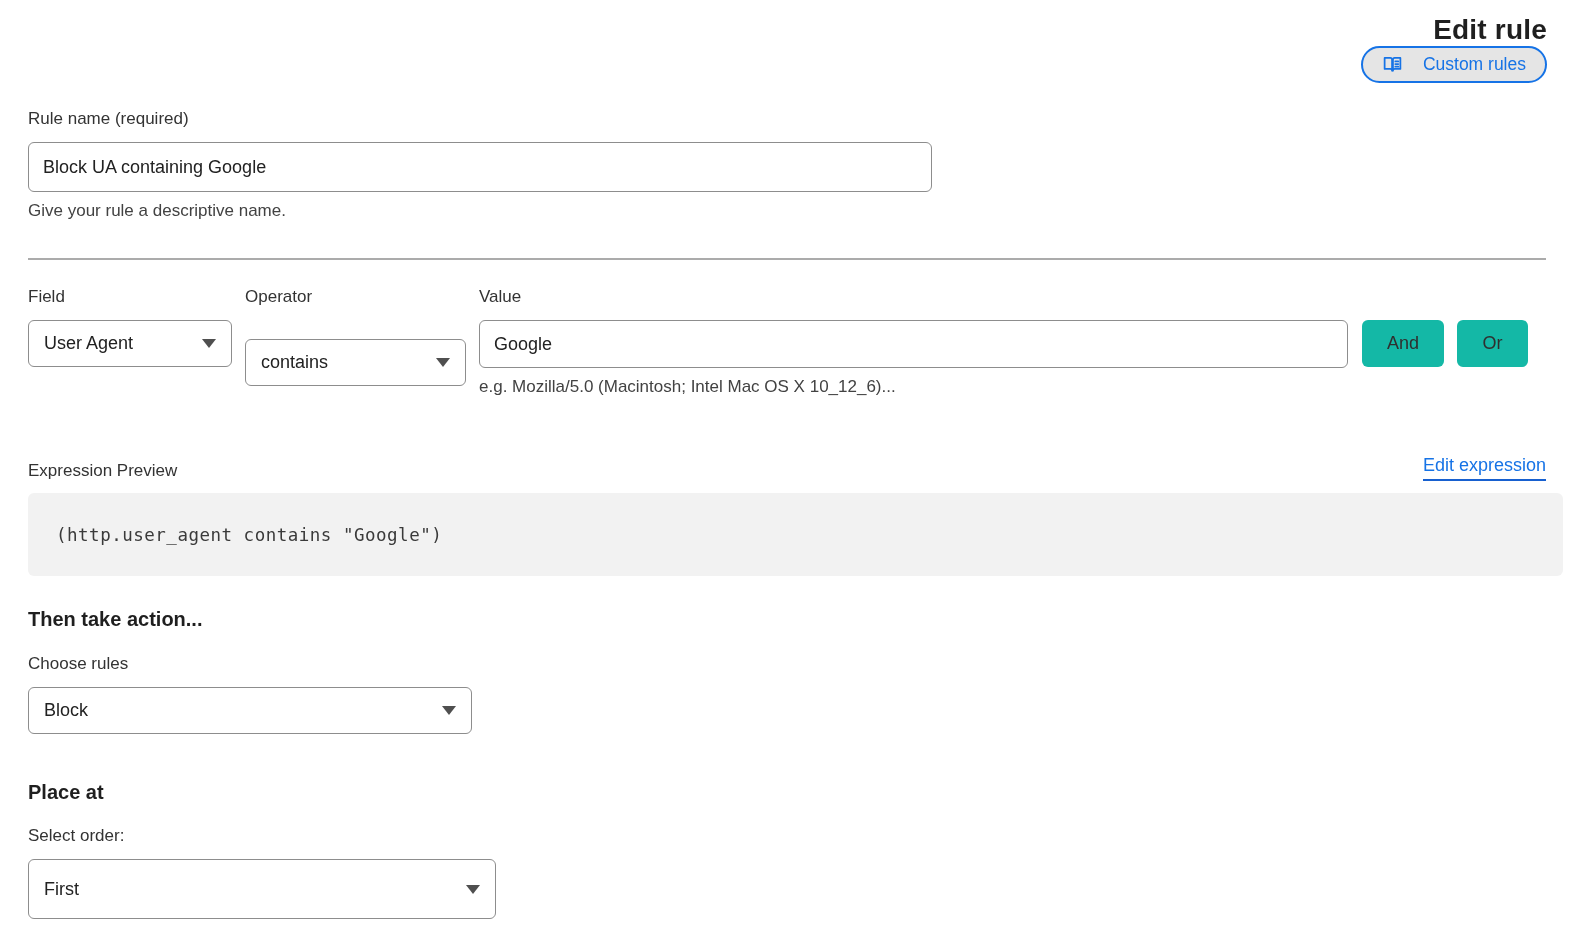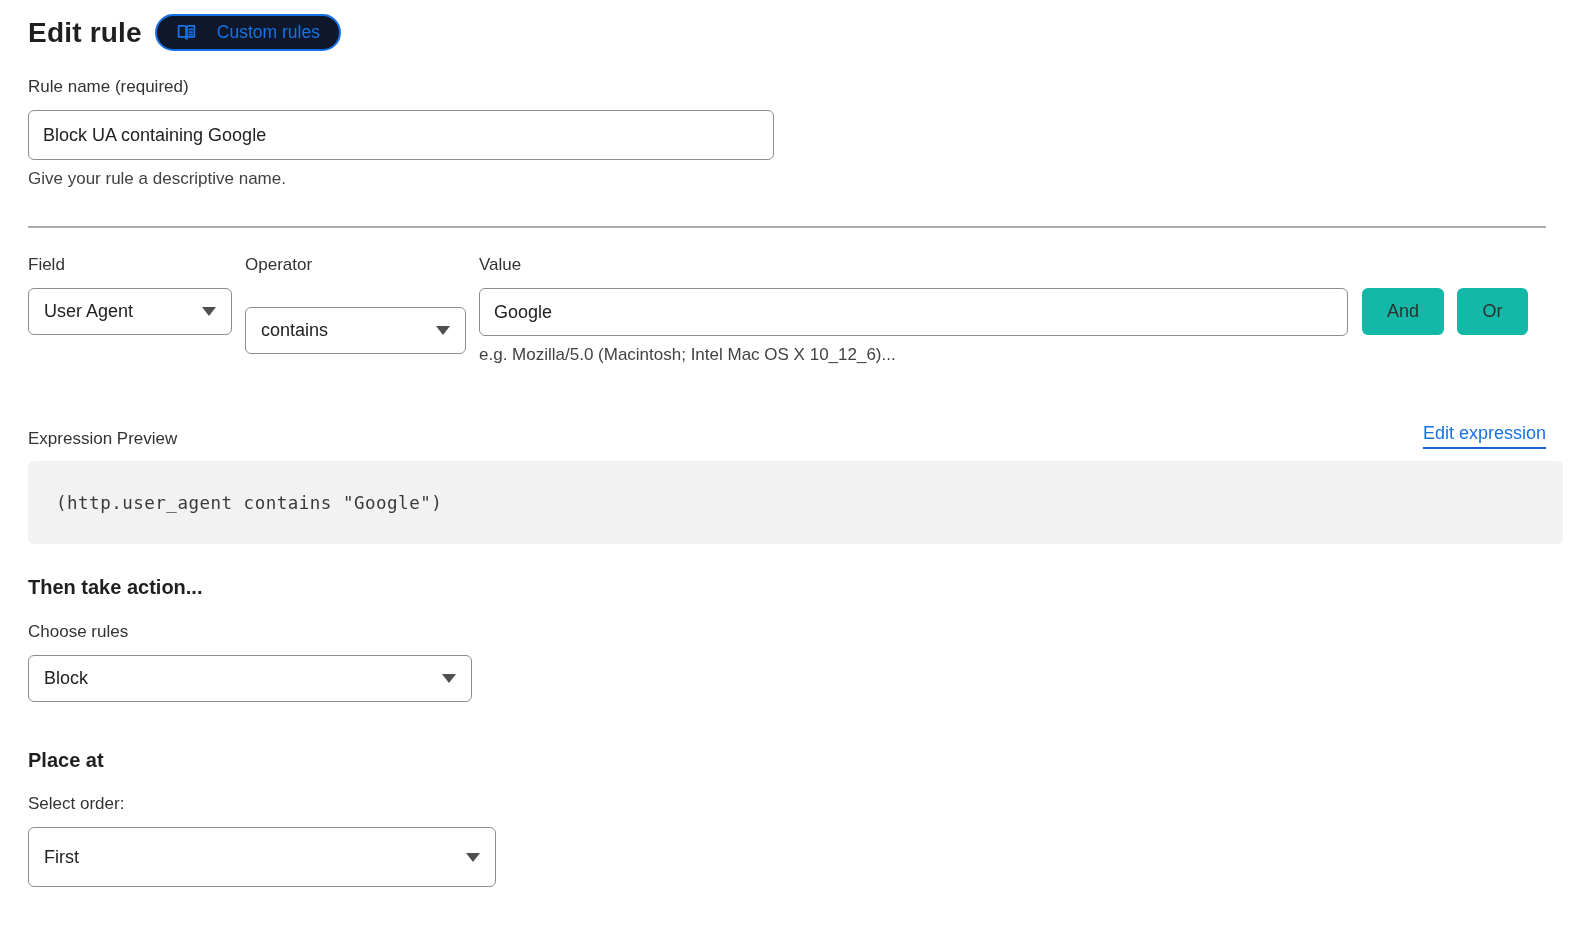--- a/index.html
+++ b/index.html
@@ -7,44 +7,44 @@
   body {
     width: 1587px; height: 952px;
     font-family: "Liberation Sans", sans-serif;
     color: #2b2b2b;
     overflow: hidden;
   }
   .page { padding: 14px 28px 0 28px; width: 1575px; }
   .content { width: 1518px; }
 
   
-  .header-row { display: flex; align-items: center; margin-bottom: 26px; }
+  .header-row { display: flex; align-items: flex-end; margin-bottom: 26px; flex-direction: column; }
   .page-title { font-size: 28px; font-weight: 700; color: #1f1f1f; letter-spacing: 0.2px; }
   .pill-btn {
     display: inline-flex; align-items: center; gap: 20px;
     margin-left: 13px; height: 37px; padding: 0 19px;
     border: 2px solid #1673e6; border-radius: 19px;
-    background: #0f172a; color: #1673e6;
+    background: #e5e5e5; color: #1673e6;
     font-family: "Liberation Sans", sans-serif;
     font-size: 17.5px; cursor: pointer;
   }
   .pill-btn svg { display: block; }
 
   
   .field-label { display: block; font-size: 17px; color: #333333; margin-bottom: 13px; }
   .helper-text { font-size: 17px; color: #424242; margin-top: 9px; }
 
   
   .text-input {
     display: block; height: 50px;
     border: 1.5px solid #8d8d8d; border-radius: 6px;
     padding: 0 14px; font-size: 18px; color: #222222;
     font-family: "Liberation Sans", sans-serif; background: #fff; outline: none;
   }
-  .rule-name-input { width: 746px; }
+  .rule-name-input { width: 904px; }
   .select-box {
     height: 47px; border: 1.5px solid #8d8d8d; border-radius: 6px;
     background: #fff; display: flex; align-items: center;
     justify-content: space-between; padding: 0 15px;
     font-size: 18px; color: #222222; cursor: pointer;
   }
   .caret {
     width: 0; height: 0;
     border-left: 7px solid transparent; border-right: 7px solid transparent;
     border-top: 9px solid #4f4f4f; margin-left: 10px; flex: none;

